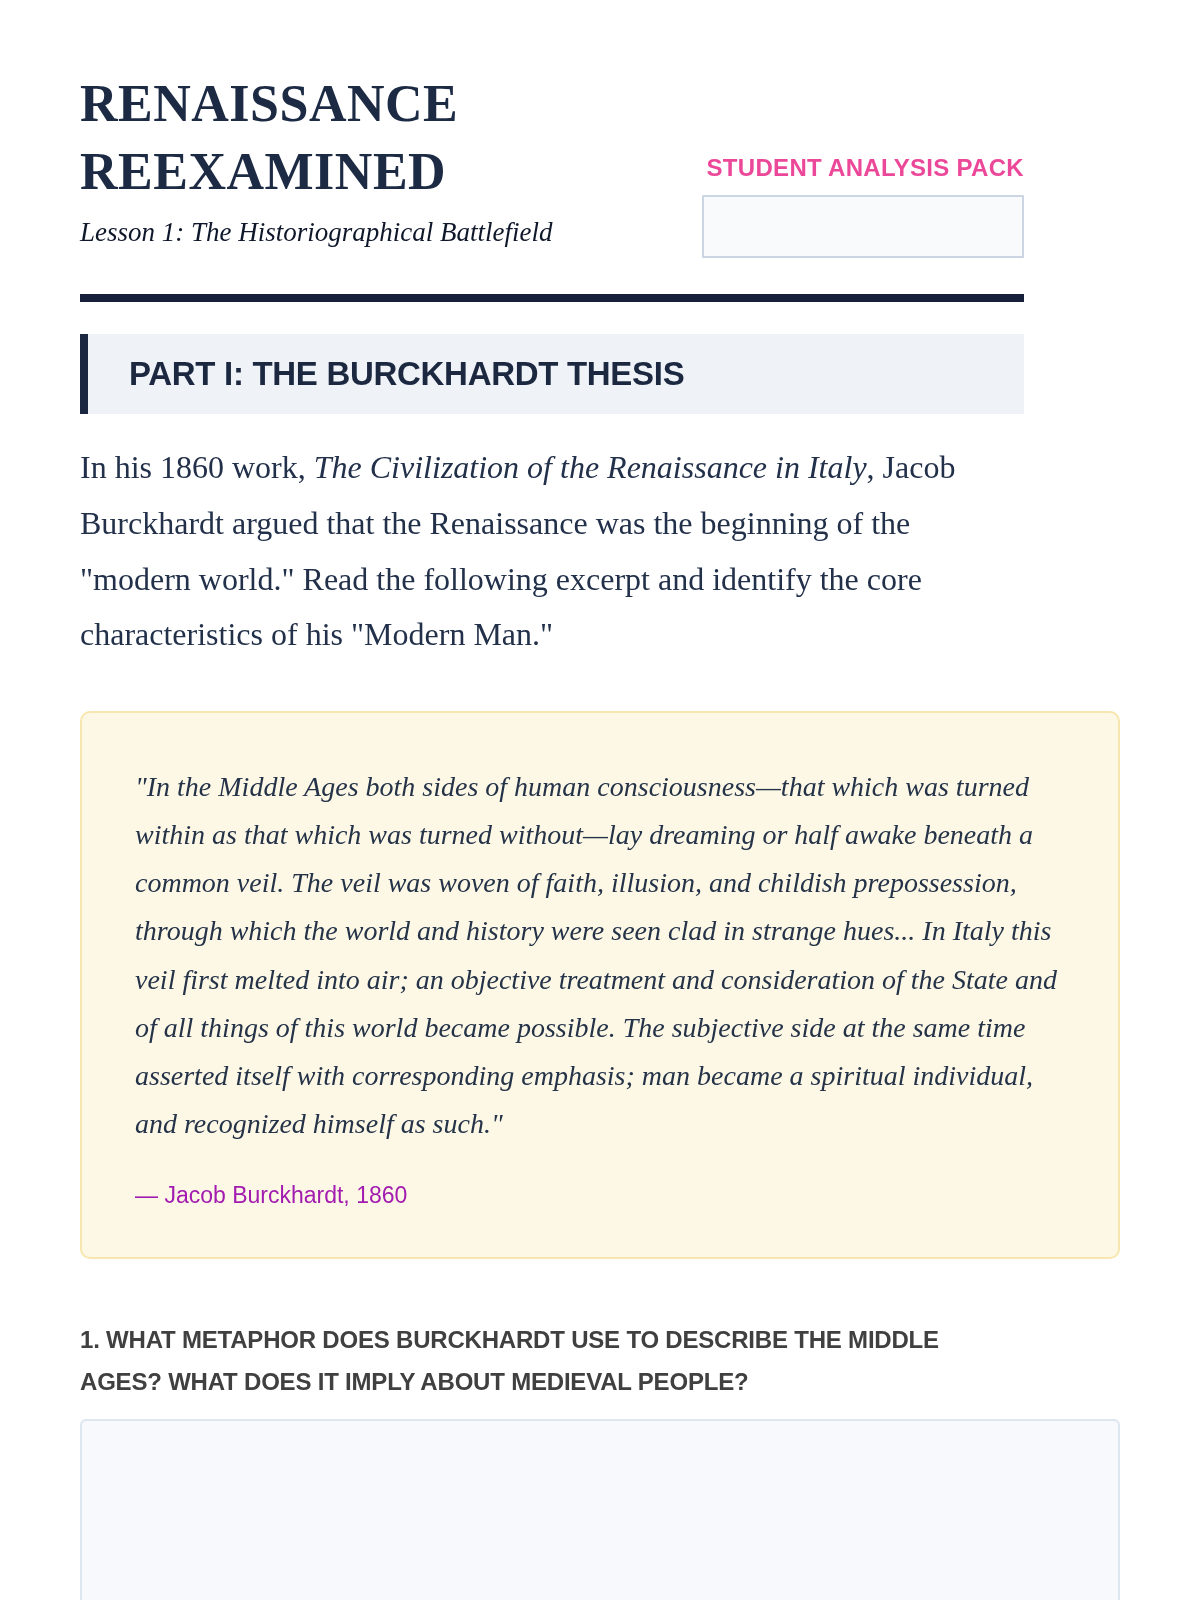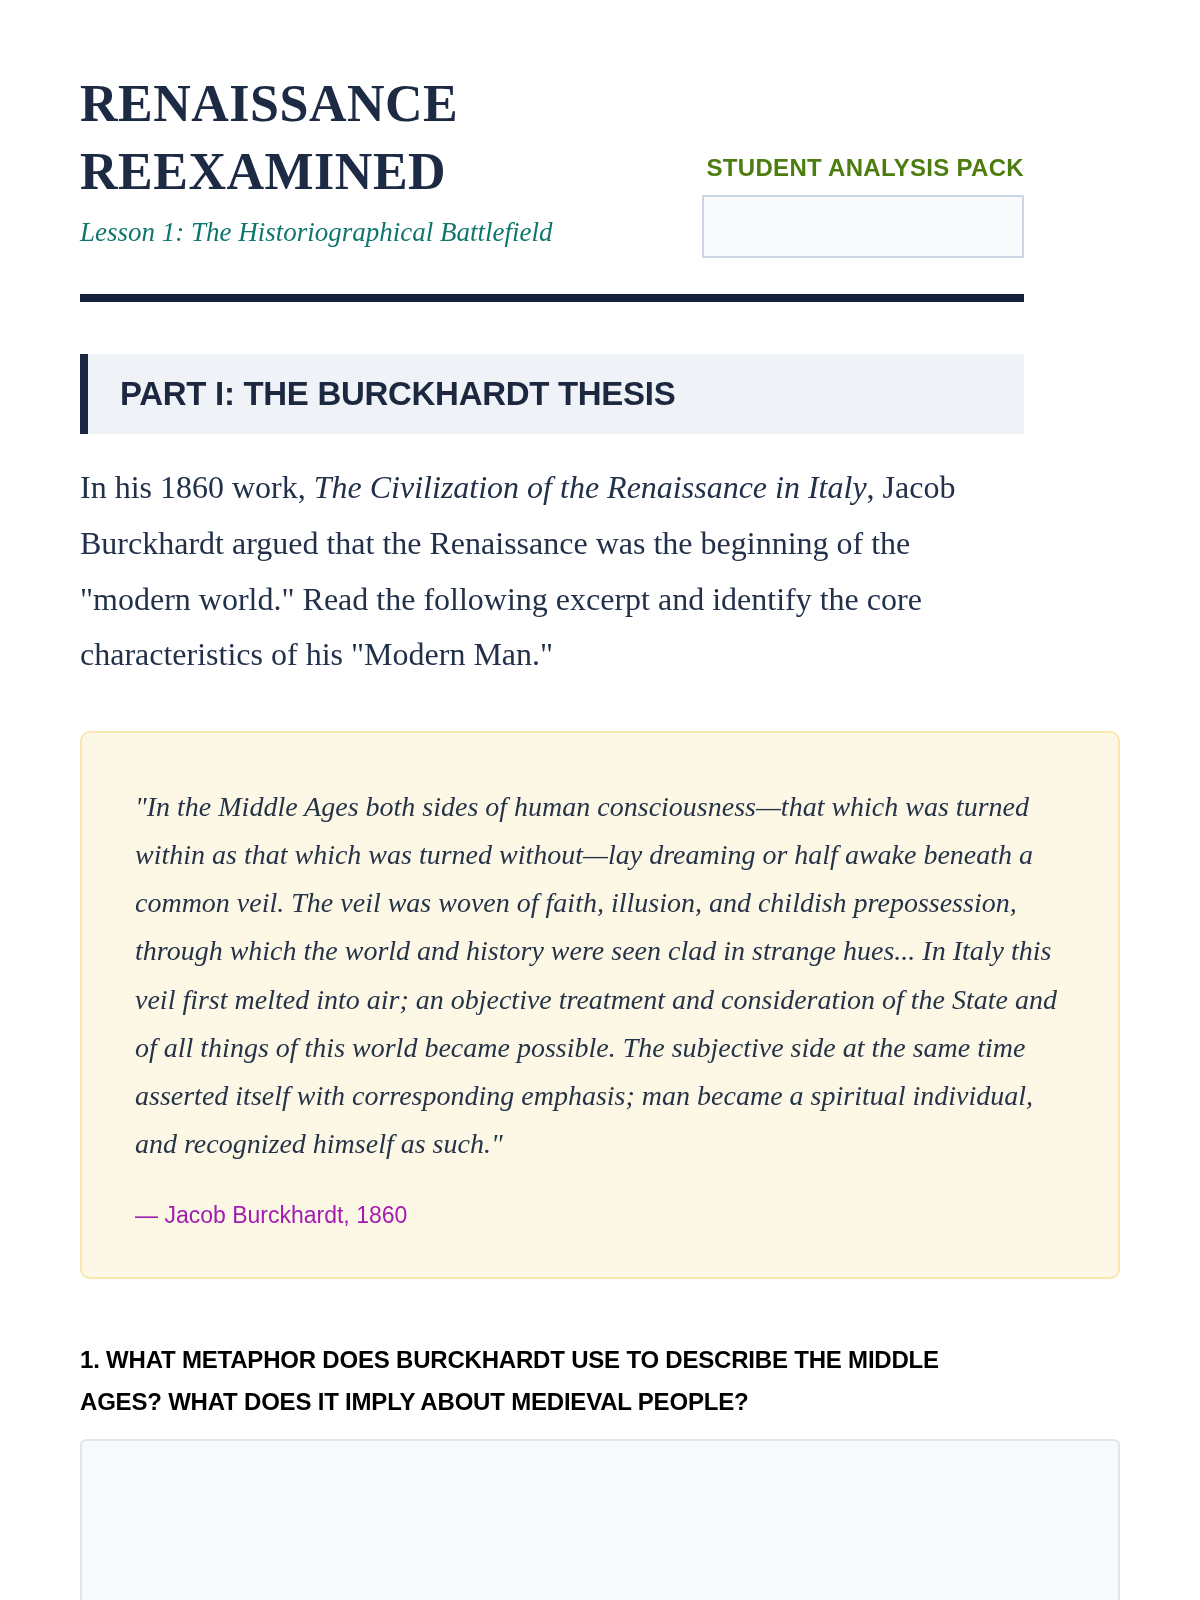--- a/index.html
+++ b/index.html
@@ -32,35 +32,35 @@
     font-size: 52px;
     line-height: 1.3;
     letter-spacing: 0.5px;
     color: #1c2a44;
     max-width: 520px;
   }
   .doc-subtitle {
     margin-top: 12px;
     font-style: italic;
     font-size: 27px;
-    color: #0f766e;
+    color: #0f172a;
   }
   .header-right {
     width: 322px;
     margin-bottom: -10px;
     display: flex;
     flex-direction: column;
     align-items: flex-end;
   }
   .pack-label {
     font-family: "Liberation Sans", sans-serif;
     font-weight: bold;
     font-size: 24px;
     letter-spacing: 0.3px;
-    color: #4d7c0f;
+    color: #ec4899;
     white-space: nowrap;
   }
   .name-box {
     margin-top: 13px;
     width: 322px;
     height: 63px;
     background: #f8fafc;
     border: 2px solid #cbd5e3;
     border-radius: 1px;
     font-family: "Liberation Sans", sans-serif;
@@ -72,24 +72,24 @@
 
   .divider {
     margin-top: 46px;
     width: 100%;
     height: 8px;
     background: #16203a;
   }
 
   
   .section-heading {
-    margin-top: 52px;
+    margin-top: 32px;
     background: #eff2f7;
     border-left: 8px solid #1b2640;
-    padding: 21px 10px 21px 32px;
+    padding: 21px 10px 21px 41px;
     font-family: "Liberation Sans", sans-serif;
     font-weight: bold;
     font-size: 33px;
     letter-spacing: -0.3px;
     color: #1b2840;
   }
 
   
   .intro {
     margin-top: 26px;
@@ -123,21 +123,21 @@
   }
 
   
   .question-label {
     margin-top: 60px;
     font-family: "Liberation Sans", sans-serif;
     font-weight: bold;
     font-size: 24px;
     line-height: 1.75;
     letter-spacing: -0.2px;
-    color: #000000;
+    color: #404040;
     text-transform: uppercase;
     max-width: 1040px;
   }
   .answer-box {
     margin-top: 16px;
     display: block;
     width: 1040px;
     height: 205px;
     background: #f7f9fc;
     border: 2px solid #dee6f0;

